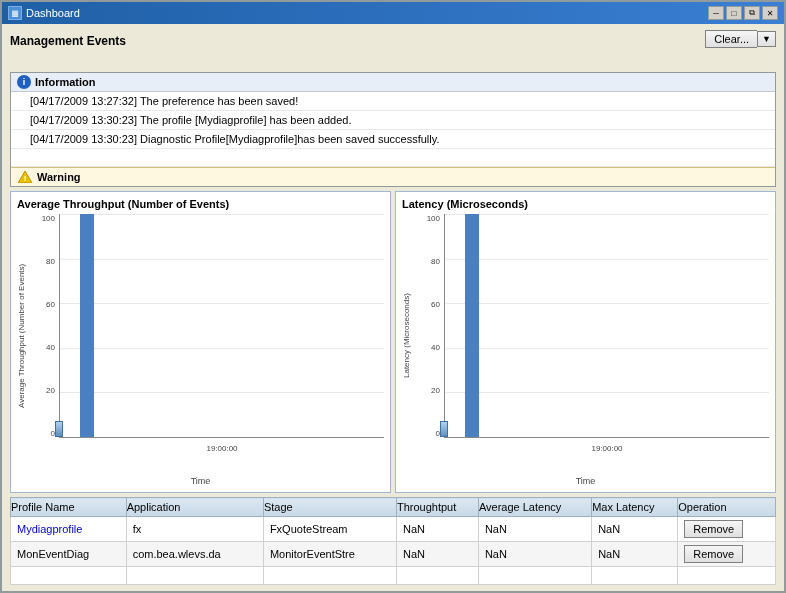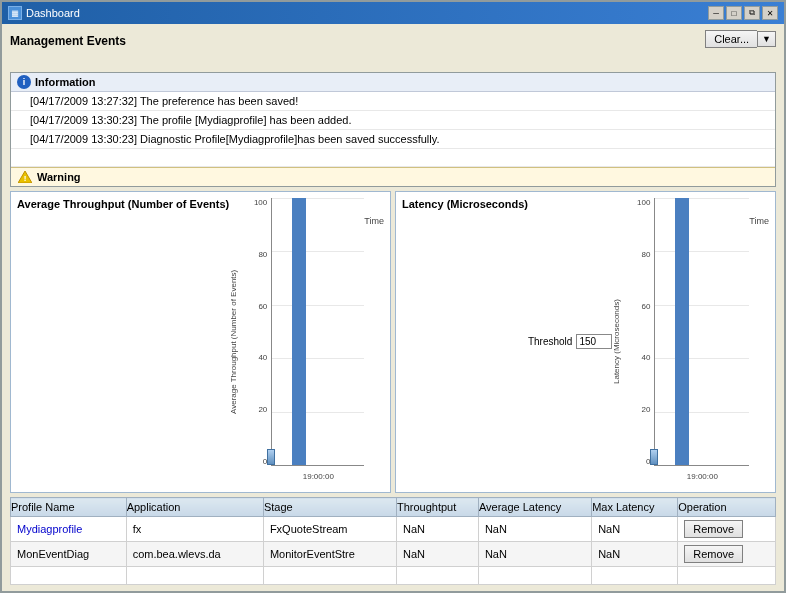--- a/index.html
+++ b/index.html
@@ -171,21 +171,21 @@
       gap: 4px;
       flex: 1;
       min-height: 0;
     }
     .chart-panel {
       flex: 1;
       border: 1px solid #a0b8d0;
       background: white;
       padding: 6px;
       display: flex;
-      flex-direction: row;
+      flex-direction: column;
     }
     .chart-title {
       font-size: 11px;
       font-weight: bold;
       margin-bottom: 4px;
       color: #000;
     }
     .chart-area {
       flex: 1;
       display: flex;
@@ -344,24 +344,20 @@
 
               <div style="position:absolute;bottom:-16px;left:50%;transform:translateX(-50%);font-size:8px;color:#444;">19:00:00</div>
             </div>
           </div>
         </div>
         <div class="chart-x-label" style="margin-top:18px;">Time</div>
       </div>
 
       <div class="chart-panel">
         <div class="chart-title">Latency (Microseconds)</div>
-        <div class="threshold-row">
-          <span>Threshold</span>
-          <input type="text" class="threshold-input" value="150" style="">
-        </div>
         <div class="chart-area">
           <div class="chart-y-label">Latency (Microseconds)</div>
           <div style="position:relative;flex:1;margin-left:28px;margin-bottom:20px;">
 
             <div style="position:absolute;left:-24px;top:0;bottom:0;width:20px;display:flex;flex-direction:column;justify-content:space-between;align-items:flex-end;">
               <span style="font-size:8px;color:#444;">100</span>
               <span style="font-size:8px;color:#444;">80</span>
               <span style="font-size:8px;color:#444;">60</span>
               <span style="font-size:8px;color:#444;">40</span>
               <span style="font-size:8px;color:#444;">20</span>

